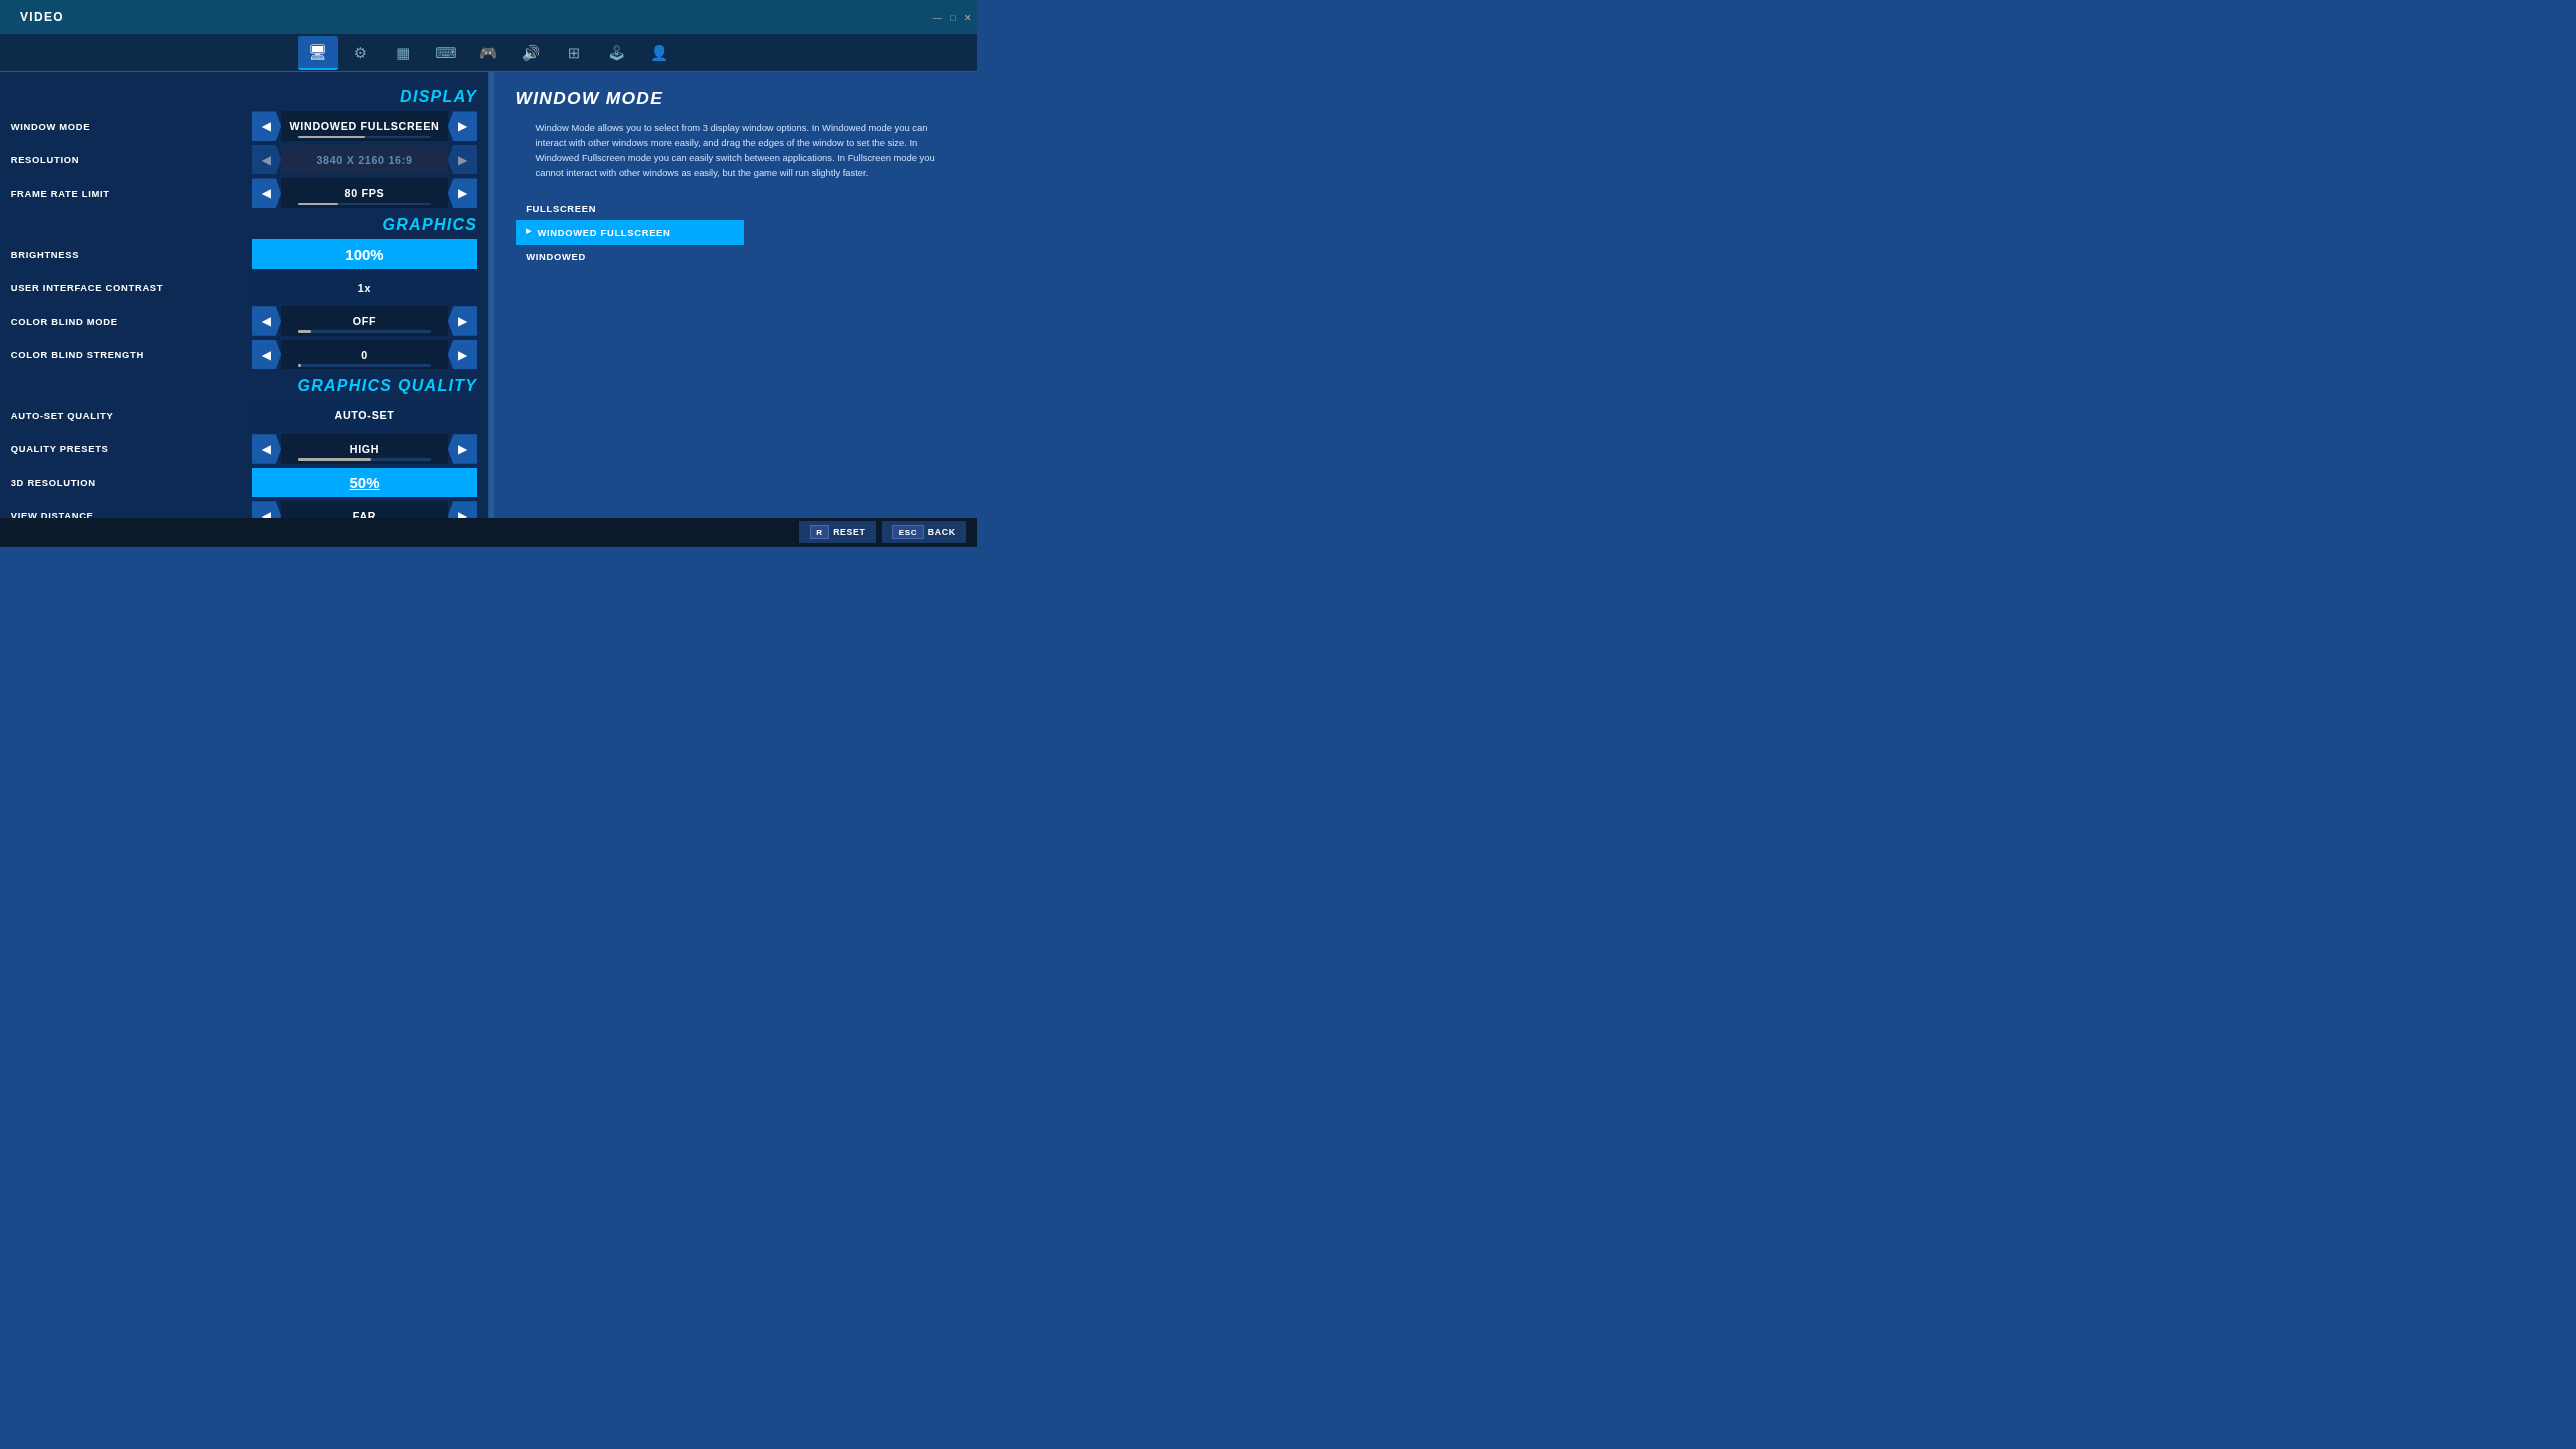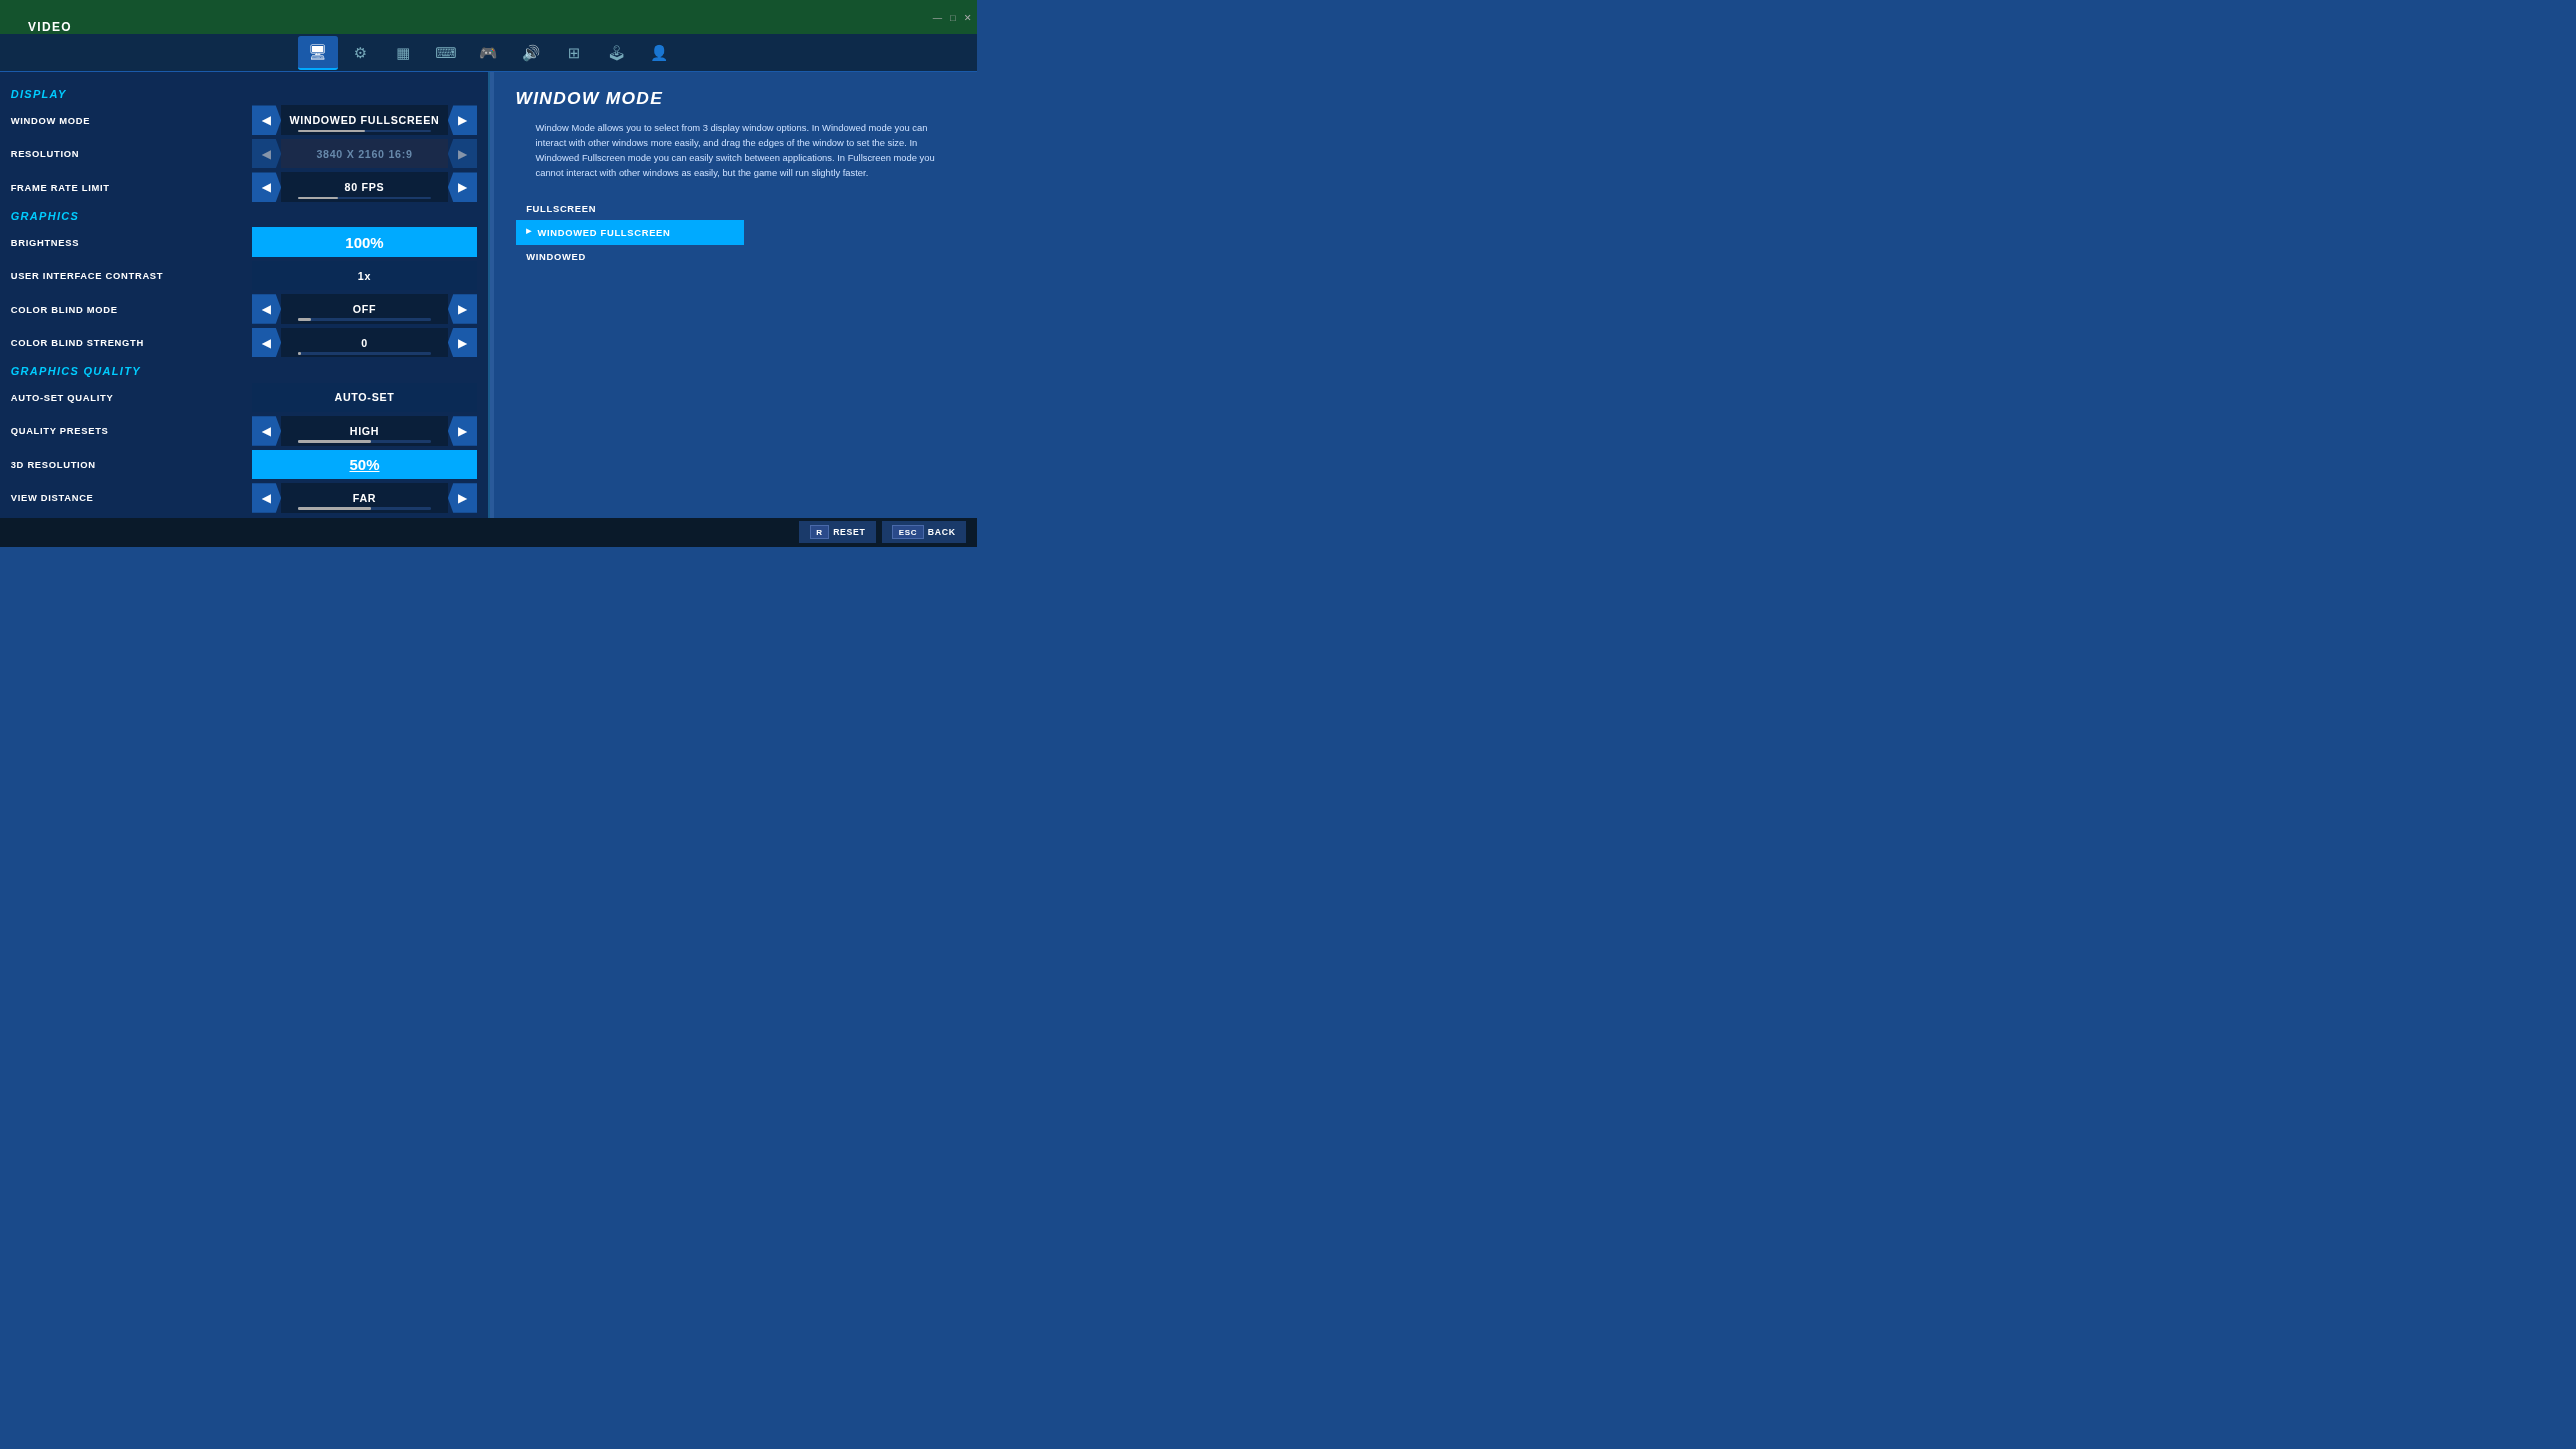--- a/index.html
+++ b/index.html
@@ -9,25 +9,25 @@
       height: 547px;
       background: #1a4a8a;
       font-family: 'Arial Black', 'Arial', sans-serif;
       color: white;
       overflow: hidden;
       position: relative;
     }
 
     
     .title-bar {
-      background: #14532d;
+      background: #0c4a6e;
       height: 34px;
       display: flex;
-      align-items: flex-end;
-      padding: 0 28px;
+      align-items: center;
+      padding: 0 20px;
       position: relative;
     }
 
     .title-bar-text {
       color: white;
       font-size: 12px;
       font-weight: 900;
       letter-spacing: 1.3px;
       text-transform: uppercase;
     }
@@ -91,26 +91,27 @@
       border-right: 2px solid #1a5a8a;
     }
 
     .left-panel::-webkit-scrollbar { width: 4px; }
     .left-panel::-webkit-scrollbar-track { background: #0a1f3a; }
     .left-panel::-webkit-scrollbar-thumb { background: #2a6aaa; }
 
     
     .section-header {
       color: #00ccff;
-      font-size: 11px;
+      font-size: 16px;
       font-weight: 900;
       font-style: italic;
       letter-spacing: 1.3px;
       text-transform: uppercase;
       margin: 8px 0 5.4px 0;
+      text-align: right;
     }
 
     
     .setting-row {
       display: flex;
       align-items: center;
       margin-bottom: 4px;
       height: 29.5px;
     }
 

